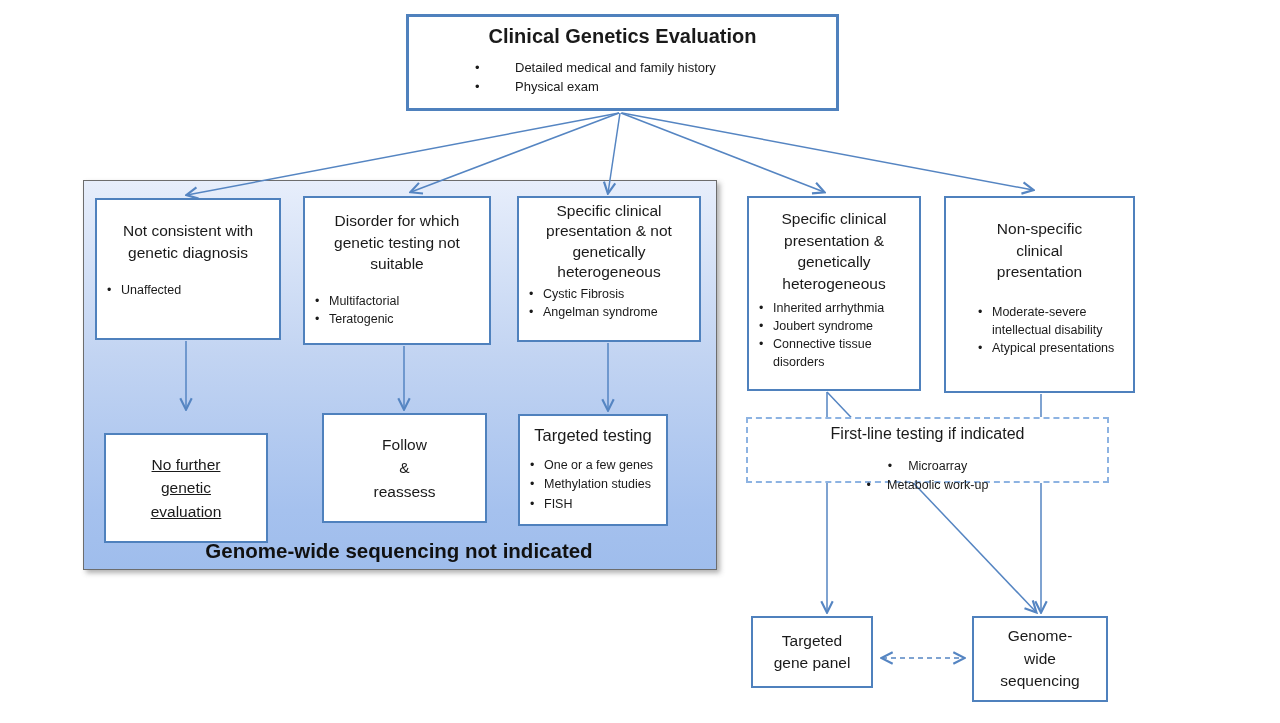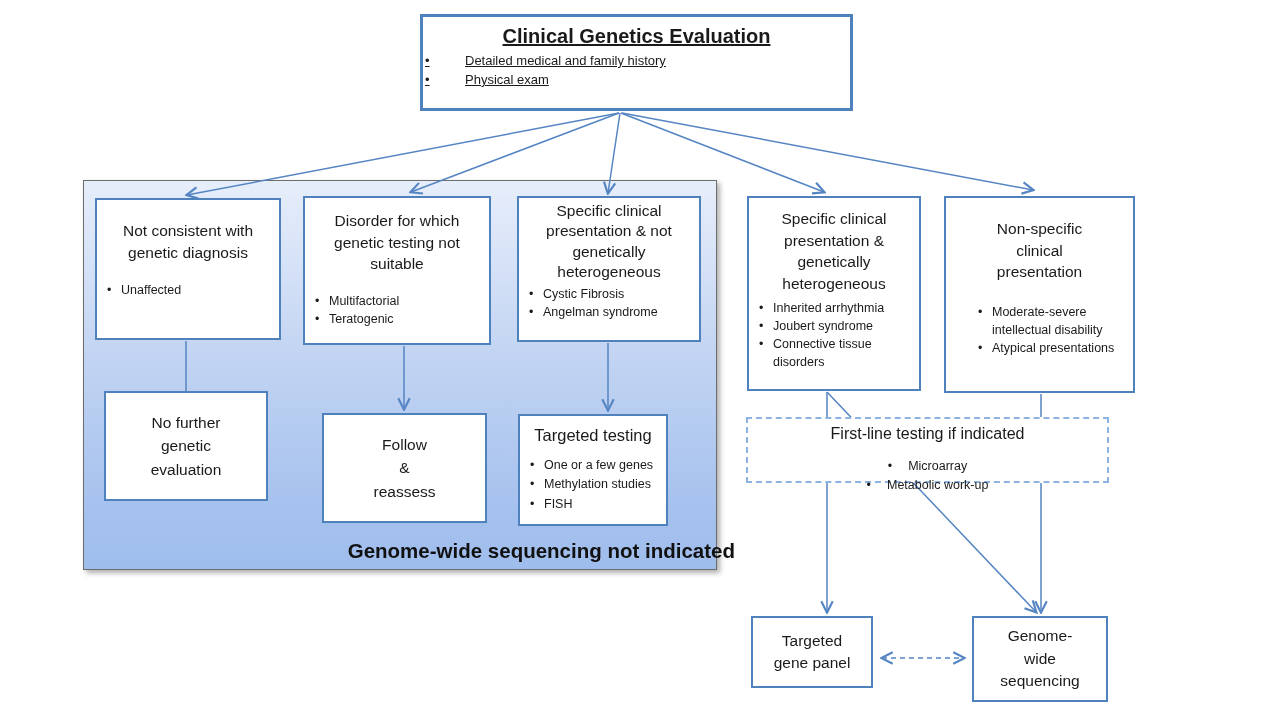--- a/index.html
+++ b/index.html
@@ -30,23 +30,23 @@
   .title {
     text-align:center; white-space:pre-line; font-size:15.5px; line-height:1.4;
   }
   .big-title { font-size:20px; font-weight:bold; line-height:1.3; }
 
   .bullets { display:flex; flex-direction:column; }
   .bul { display:flex; font-size:12.5px; line-height:1.45; text-align:left; }
   .bul::before { content:"\2022"; flex:0 0 24px; padding-left:10px; box-sizing:border-box; }
 
   
-  #root-box { left:420px; top:14px; width:433px; height:97px; border-width:3px;text-decoration:underline; }
+  #root-box { left:406px; top:14px; width:433px; height:97px; border-width:3px; }
   #root-box .title { margin-top:6px; }
-  #root-box .bullets { margin-top:3px; }
+  #root-box .bullets { margin-top:10px; padding-left:64px; }
   #root-box .bul { font-size:13px; }
   #root-box .bul::before { flex:0 0 42px; padding-left:2px; }
 
   
   #branch1 { left:95px;  top:198px; width:186px; height:142px; }
   #branch1 .title { margin-top:20px; }
   #branch1 .bullets { margin-top:18px; }
   #branch2 { left:303px; top:196px; width:188px; height:149px; }
   #branch2 .title { margin-top:12px; }
   #branch2 .bullets { margin-top:17px; }
@@ -54,31 +54,31 @@
   #branch3 .title { margin-top:3px; line-height:1.32; }
   #branch3 .bullets { margin-top:2px; }
   #branch4 { left:747px; top:196px; width:174px; height:195px; }
   #branch4 .title { margin-top:10px; }
   #branch4 .bullets { margin-top:4px; }
   #branch5 { left:944px; top:196px; width:191px; height:197px; }
   #branch5 .title { margin-top:20px; }
   #branch5 .bullets { margin-top:20px; padding-left:22px; }
 
   
-  #outcome1 { left:104px; top:391px; width:164px; height:110px; justify-content:center; }
+  #outcome1 { left:104px; top:433px; width:164px; height:110px; justify-content:center;text-decoration:underline; }
   #outcome2 { left:322px; top:413px; width:165px; height:110px; justify-content:center; }
   #outcome1 .title, #outcome2 .title { line-height:1.5; }
   #outcome3 { left:518px; top:414px; width:150px; height:112px; }
   #outcome3 .title { margin-top:8px; font-size:16.5px; }
   #outcome3 .bullets { margin-top:9px; }
   #outcome3 .bul { line-height:1.55; }
 
   .panel-label {
     position:absolute; left:83px; top:539px; width:632px;
-    text-align:right; font-size:20.5px; font-weight:bold; color:#111;padding-left:20px;
+    text-align:center; font-size:20.5px; font-weight:bold; color:#111;
   }
 
   
   #firstline {
     left:746px; top:417px; width:363px; height:66px;
     border:2px dashed #8db3e2;
   }
   #firstline .title { margin-top:4px; font-size:16px; }
   #firstline .bullets { margin-top:12px; align-items:center; }
   #firstline .bul { display:block; text-align:center; }

